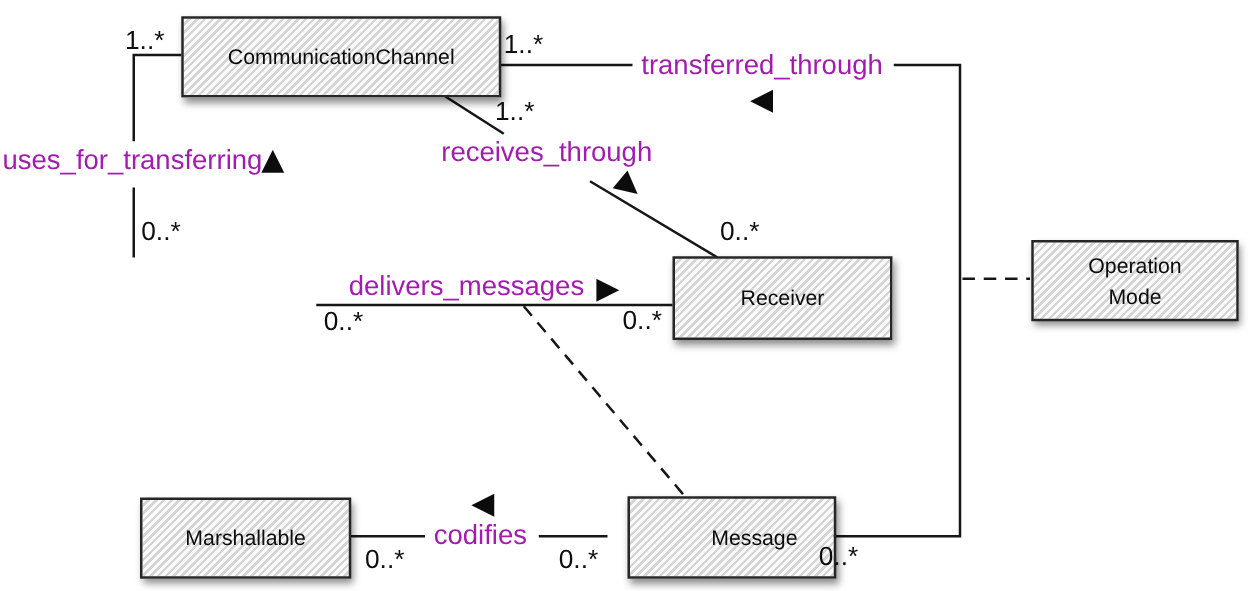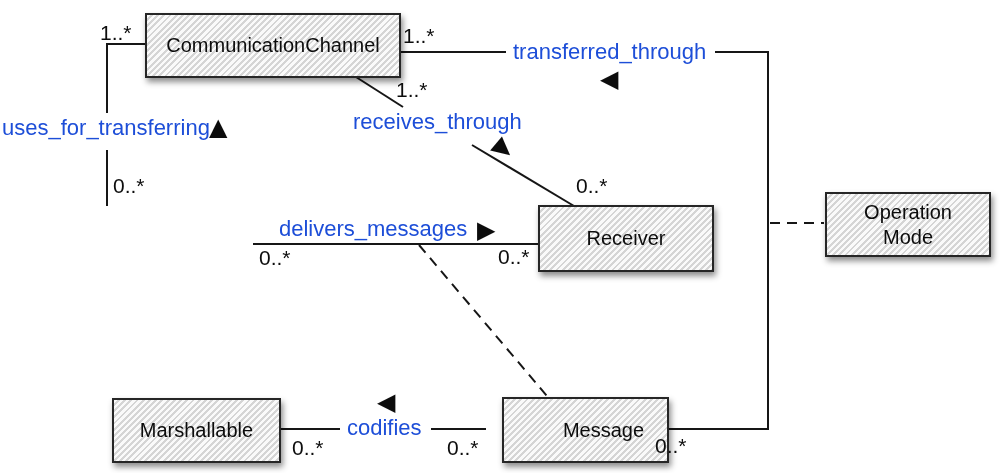--- a/index.html
+++ b/index.html
@@ -37,34 +37,34 @@
     background: repeating-linear-gradient(135deg,
       #fafafa 0px, #fafafa 2.4px,
       #d5d5d5 2.4px, #d5d5d5 4.4px);
     box-shadow: 2px 4px 6px rgba(0,0,0,0.45);
     display: flex;
     align-items: center;
     justify-content: center;
     text-align: center;
   }
   .uml-class .cls-name {
-    font-size: 20px;
+    font-size: 17px;
     line-height: 25px;
     color: #0c0c0c;
   }
   .uml-class .wrap-narrow {
     display: inline-block;
     width: 120px;
   }
   .assoc-label {
     position: absolute;
     font-size: 22px;
     line-height: 24px;
     white-space: nowrap;
-    color: #1d4ed8;
+    color: #a21caf;
   }
   .mult {
     position: absolute;
     font-size: 21px;
     line-height: 23px;
     white-space: nowrap;
     color: #0d0d0d;
   }
   .arrow {
     position: absolute;

